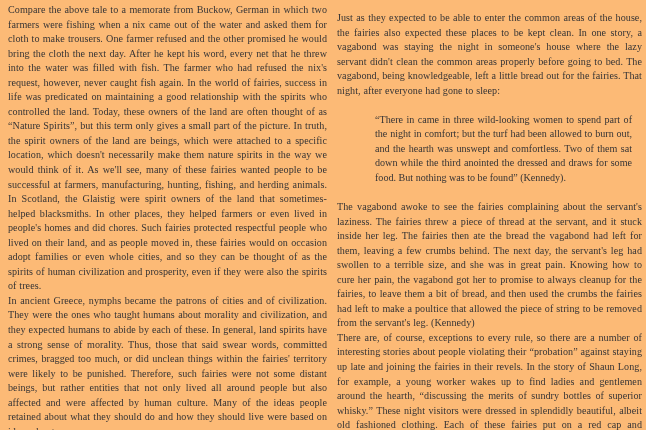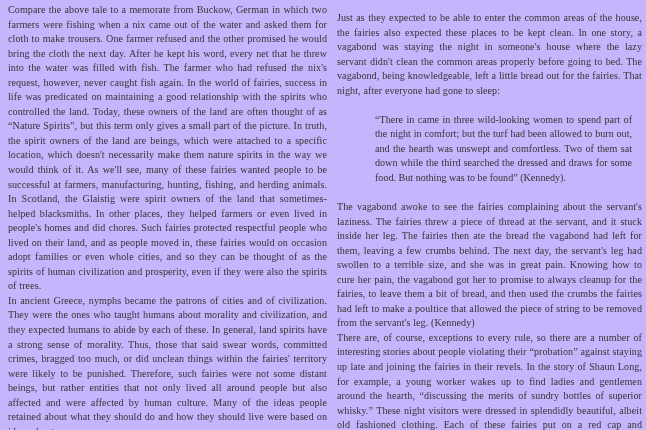--- a/index.html
+++ b/index.html
@@ -11,21 +11,21 @@
     width: 646px;
     height: 430px;
     overflow: hidden;
     font-family: "Liberation Serif", "DejaVu Serif", serif;
     color: #2b2b2b;
   }
   #page {
     position: relative;
     width: 646px;
     height: 430px;
-    background: #c4b5fd;
+    background: #fdba74;
     overflow: hidden;
     
     filter: contrast(0.97) brightness(1.01);
   }
   .columns {
     position: absolute;
     top: 0;
     left: 0;
     width: 646px;
     height: 430px;
@@ -75,19 +75,19 @@
 <div id="page">
   <div class="columns">
 
     <div class="col col-left">
       <p class="para">Compare the above tale to a memorate from Buckow, German in which two farmers were fishing when a nix came out of the water and asked them for cloth to make trousers. One farmer refused and the other promised he would bring the cloth the next day. After he kept his word, every net that he threw into the water was filled with fish. The farmer who had refused the nix's request, however, never caught fish again. In the world of fairies, success in life was predicated on maintaining a good relationship with the spirits who controlled the land. Today, these owners of the land are often thought of as “Nature Spirits”, but this term only gives a small part of the picture. In truth, the spirit owners of the land are beings, which were attached to a specific location, which doesn't necessarily make them nature spirits in the way we would think of it. As we'll see, many of these fairies wanted people to be successful at farmers, manufacturing, hunting, fishing, and herding animals. In Scotland, the Glaistig were spirit owners of the land that sometimes-helped blacksmiths. In other places, they helped farmers or even lived in people's homes and did chores. Such fairies protected respectful people who lived on their land, and as people moved in, these fairies would on occasion adopt families or even whole cities, and so they can be thought of as the spirits of human civilization and prosperity, even if they were also the spirits of trees.</p>
       <p class="para">In ancient Greece, nymphs became the patrons of cities and of civilization. They were the ones who taught humans about morality and civilization, and they expected humans to abide by each of these. In general, land spirits have a strong sense of morality. Thus, those that said swear words, committed crimes, bragged too much, or did unclean things within the fairies' territory were likely to be punished. Therefore, such fairies were not some distant beings, but rather entities that not only lived all around people but also affected and were affected by human culture. Many of the ideas people retained about what they should do and how they should live were based on ideas about</p>
     </div>
 
     <div class="col col-right">
       <p class="para">Just as they expected to be able to enter the common areas of the house, the fairies also expected these places to be kept clean. In one story, a vagabond was staying the night in someone's house where the lazy servant didn't clean the common areas properly before going to bed. The vagabond, being knowledgeable, left a little bread out for the fairies. That night, after everyone had gone to sleep:</p>
-      <div class="quote">“There in came in three wild-looking women to spend part of the night in comfort; but the turf had been allowed to burn out, and the hearth was unswept and comfortless. Two of them sat down while the third searched the dressed and draws for some food. But nothing was to be found” (Kennedy).</div>
+      <div class="quote">“There in came in three wild-looking women to spend part of the night in comfort; but the turf had been allowed to burn out, and the hearth was unswept and comfortless. Two of them sat down while the third anointed the dressed and draws for some food. But nothing was to be found” (Kennedy).</div>
       <p class="para">The vagabond awoke to see the fairies complaining about the servant's laziness. The fairies threw a piece of thread at the servant, and it stuck inside her leg. The fairies then ate the bread the vagabond had left for them, leaving a few crumbs behind. The next day, the servant's leg had swollen to a terrible size, and she was in great pain. Knowing how to cure her pain, the vagabond got her to promise to always cleanup for the fairies, to leave them a bit of bread, and then used the crumbs the fairies had left to make a poultice that allowed the piece of string to be removed from the servant's leg. (Kennedy)</p>
       <p class="para">There are, of course, exceptions to every rule, so there are a number of interesting stories about people violating their “probation” against staying up late and joining the fairies in their revels. In the story of Shaun Long, for example, a young worker wakes up to find ladies and gentlemen around the hearth, “discussing the merits of sundry bottles of superior whisky.” These night visitors were dressed in splendidly beautiful, albeit old fashioned clothing. Each of these fairies put on a red cap and anointed their foreheads with a potion from a basin, and said:</p>
     </div>
 
   </div>
 </div>
 
 </body></html>

